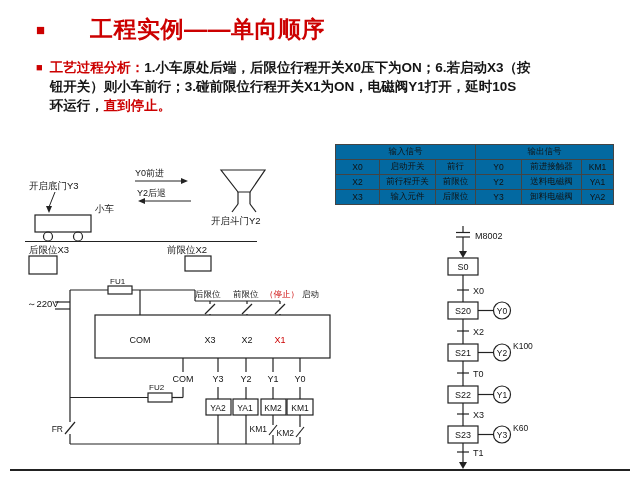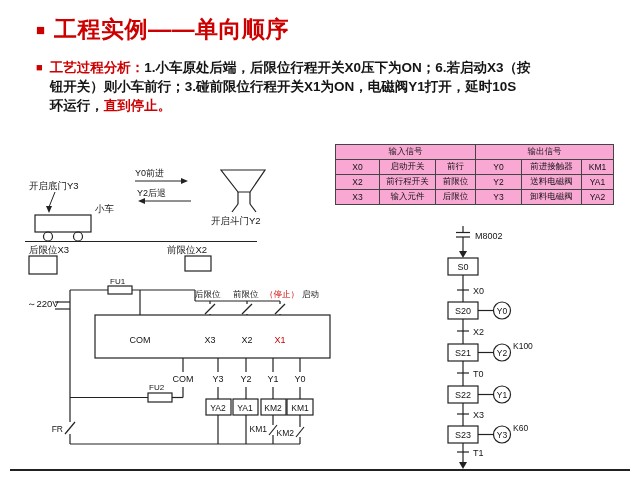--- a/index.html
+++ b/index.html
@@ -1,26 +1,26 @@
 <!DOCTYPE html>
 <html><head>
 <meta charset="utf-8">
 <style>
   html,body{margin:0;padding:0;background:#fff;}
   .slide{position:relative;width:640px;height:480px;background:#ffffff;
          font-family:"Liberation Sans",sans-serif;overflow:hidden;}
   .title-row{position:absolute;left:36px;top:14px;display:flex;align-items:center;gap:9px;}
   .title-bullet{color:#cc0000;font-size:15px;line-height:1;}
-  .title-text{color:#cc0000;font-size:23px;font-weight:bold;white-space:nowrap;letter-spacing:.5px;}
+  .title-text{color:#cc0000;font-size:23px;font-weight:bold;white-space:nowrap;letter-spacing:.5px;margin-left:36px;}
   .analysis{position:absolute;left:36px;top:58px;width:596px;display:flex;gap:7px;}
   .analysis-bullet{color:#cc0000;font-size:11px;line-height:1;margin-top:4px;}
   .analysis-text{font-size:13.5px;font-weight:bold;line-height:1.42;color:#141414;white-space:nowrap;}
   .red{color:#cc0000;margin-top:44px;}
   table.io{position:absolute;left:335px;top:144px;border-collapse:collapse;
-           font-size:8.5px;color:#111;background:#f9a8d4;}
+           font-size:8.5px;color:#111;background:#0369a1;}
   .io th,.io td{border:1px solid #444;padding:1px 2px;text-align:center;
                 font-weight:normal;white-space:nowrap;height:11px;}
   .svg-cart{position:absolute;left:25px;top:160px;}
   .svg-wiring{position:absolute;left:25px;top:276px;}
   .svg-sfc{position:absolute;left:418px;top:224px;}
   svg text{font-family:"Liberation Sans",sans-serif;fill:#141414;}
   .sline{stroke:#222;stroke-width:1.2;fill:none;}
   .sthin{stroke:#222;stroke-width:1;fill:none;}
   .sfill{fill:#222;stroke:none;}
   text.redf{fill:#cc0000;}

